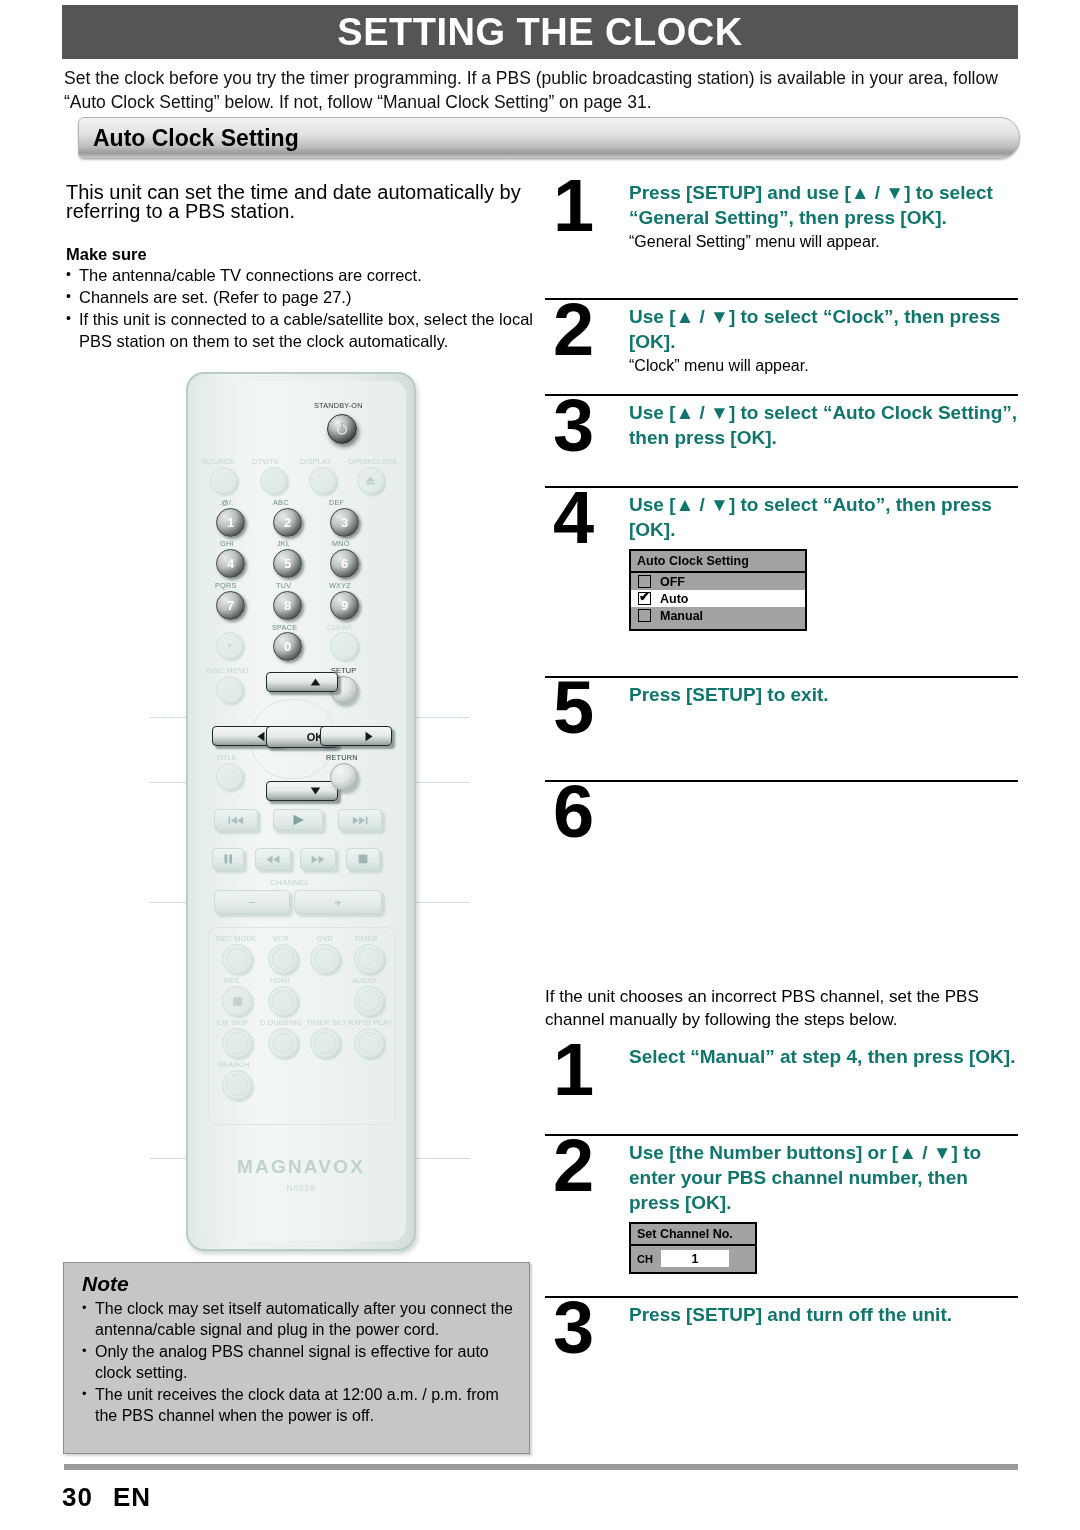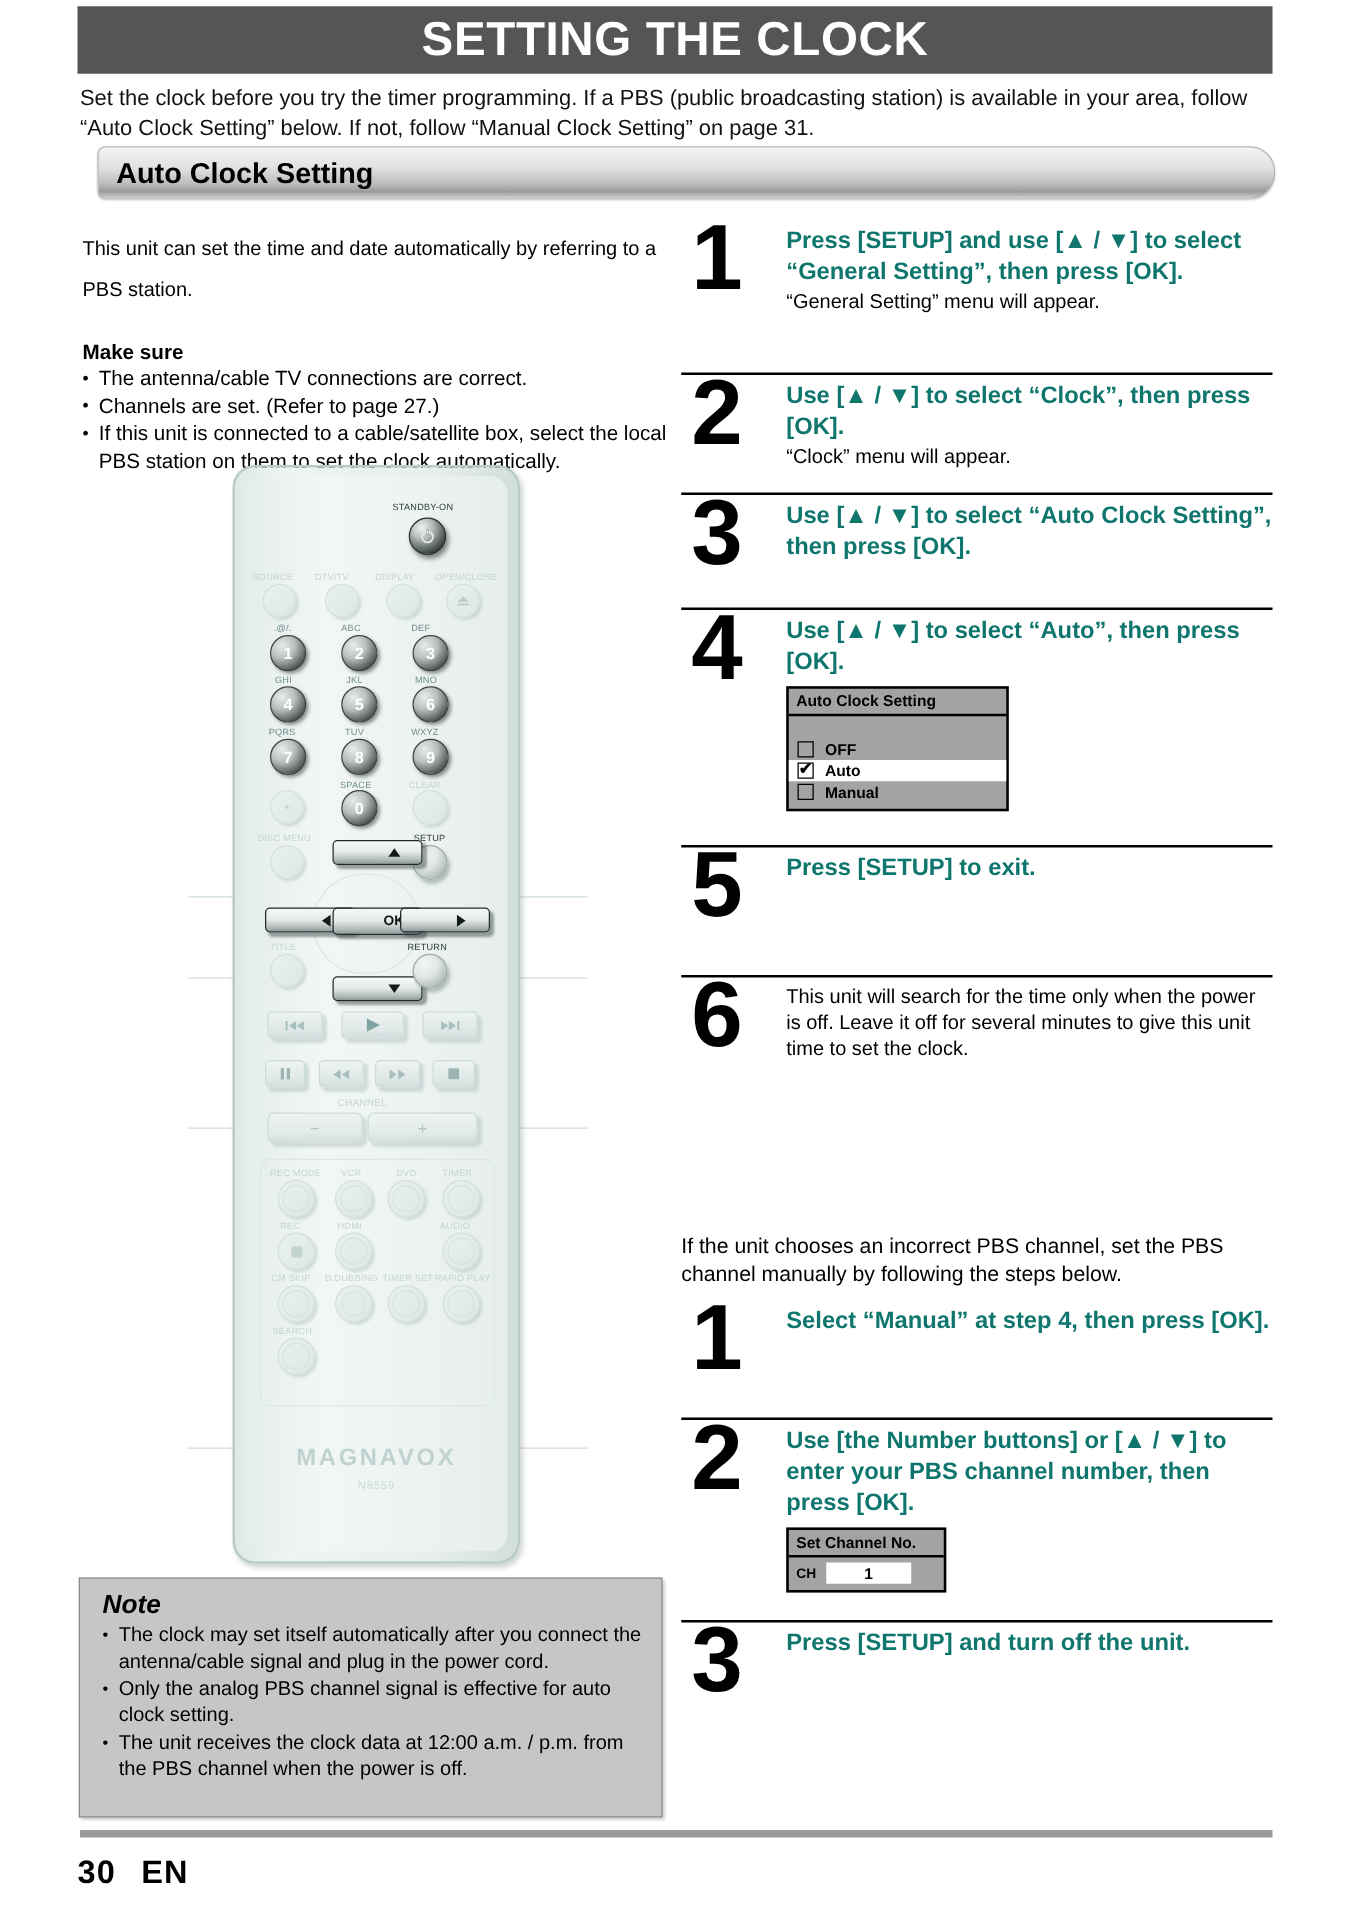--- a/index.html
+++ b/index.html
@@ -41,21 +41,21 @@
     border: 1px solid #b4b4b4;
     box-shadow: 0 1px 2px rgba(0,0,0,0.25);
     display: flex; align-items: center;
   }
   .section-header .sh-text {
     font-size: 23px; font-weight: bold; padding-left: 14px; color: #000;
   }
 
   
   .left-col { position: absolute; left: 66px; top: 183px; width: 470px; }
-  .lc-para { font-size: 16px; line-height: 33px; }
+  .lc-para { font-size: 20px; line-height: 19px; }
   .lc-sub { font-size: 16.5px; font-weight: bold; margin-top: 24px; }
   .lc-list { margin: 0; padding: 0; list-style: none; }
   .lc-list li {
     font-size: 16.5px; line-height: 22px;
     padding-left: 13px; position: relative;
   }
   .lc-list li::before {
     content: "\2022"; position: absolute; left: 0; top: -1px; font-size: 14px;
   }
 
@@ -199,21 +199,21 @@
 
   
   .osd {
     margin-top: 7px; width: 174px; background: #a3a3a3;
     border: 2px solid #000;
   }
   .osd-title {
     font-size: 12.5px; font-weight: bold; padding: 3px 6px;
     border-bottom: 2px solid #000; color: #000;
   }
-  .osd-body { padding: 18px 0 5px 0; }
+  .osd-body { padding: 0 0 5px 0; }
   .osd-row {
     display: flex; align-items: center; height: 17px;
     font-size: 12.5px; font-weight: bold; color: #000;
   }
   .osd-row .cb {
     width: 11px; height: 11px; border: 1.6px solid #000; background: #a3a3a3;
     margin-left: 7px; margin-right: 9px; flex: none; position: relative;
   }
   .osd-row.sel { background: #ffffff; }
   .osd-row.sel .cb { background: #ffffff; }
@@ -559,21 +559,20 @@
       </div>
     </div>
 
     <div class="step" style="min-height:92px;">
       <div class="step-num">5</div>
       <div class="step-title">Press [SETUP] to exit.</div>
     </div>
 
     <div class="step" style="min-height:120px;">
       <div class="step-num">6</div>
-      <div class="step-desc">This unit will search for the time only when the power is off. Leave it off for several minutes to give this unit time to set the clock.</div>
     </div>
   </div>
 
   <div class="mid-para">If the unit chooses an incorrect PBS channel, set the PBS channel manually by following the steps below.</div>
 
   <div class="right-col" style="top:1040px;">
     <div class="step first" style="min-height:84px;">
       <div class="step-num">1</div>
       <div class="step-title">Select “Manual” at step 4, then press [OK].</div>
     </div>

